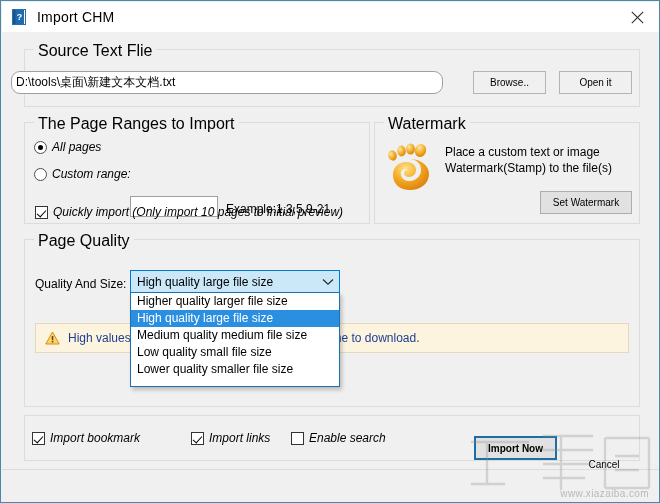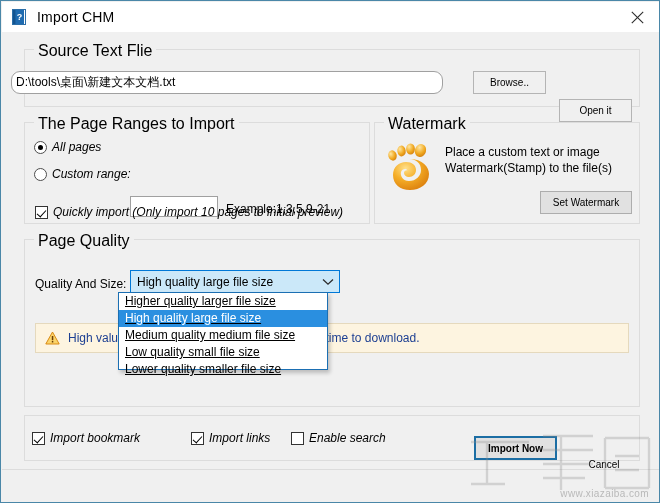--- a/index.html
+++ b/index.html
@@ -308,21 +308,21 @@
 
     <div class="groupbox" style="left:22px; top:17px; width:614px; height:56px;">
       <div class="group-legend">Source Text Flie</div>
     </div>
     <div class="textinput" style="left:9px; top:39px; width:432px; height:23px;border-radius:9px;">
       <span>D:\tools\桌面\新建文本文档.txt</span>
     </div>
     <div class="btn flat" style="left:471px; top:39px; width:73px; height:23px;">
       <span>Browse..</span>
     </div>
-    <div class="btn flat" style="left:557px; top:39px; width:73px; height:23px;margin-top:28px;">
+    <div class="btn flat" style="left:557px; top:39px; width:73px; height:23px;">
       <span>Open it</span>
     </div>
 
     <div class="groupbox" style="left:22px; top:90px; width:344px; height:100px;">
       <div class="group-legend">The Page Ranges to Import</div>
     </div>
 
     <div class="ctl-row" style="left:32px; top:108px;">
       <span class="radio checked"></span>
       <span class="ctl-label">All pages</span>
@@ -401,21 +401,21 @@
 
     <div id="combo" style="left:128px; top:238px; width:210px; height:23px;">
       <span id="combo-text">High quality large file size</span>
       <span id="combo-arrow">
         <svg width="12" height="8" viewBox="0 0 12 8">
           <polyline points="1,1.5 6,6.2 11,1.5" fill="none" stroke="#2b2b2b" stroke-width="1.3"></polyline>
         </svg>
       </span>
     </div>
 
-    <div id="combo-list" style="left:116px; top:260px; width:210px; height:78px;text-decoration:underline;">
+    <div id="combo-list" style="left:128px; top:260px; width:210px; height:95px;">
       <div class="combo-item">Higher quality larger file size</div>
       <div class="combo-item selected">High quality large file size</div>
       <div class="combo-item">Medium quality medium file size</div>
       <div class="combo-item">Low quality small file size</div>
       <div class="combo-item">Lower quality smaller file size</div>
     </div>
 
     <div class="groupbox" style="left:22px; top:383px; width:614px; height:44px;"></div>
 
     <div class="ctl-row" style="left:30px; top:399px;align-items:flex-end;">

